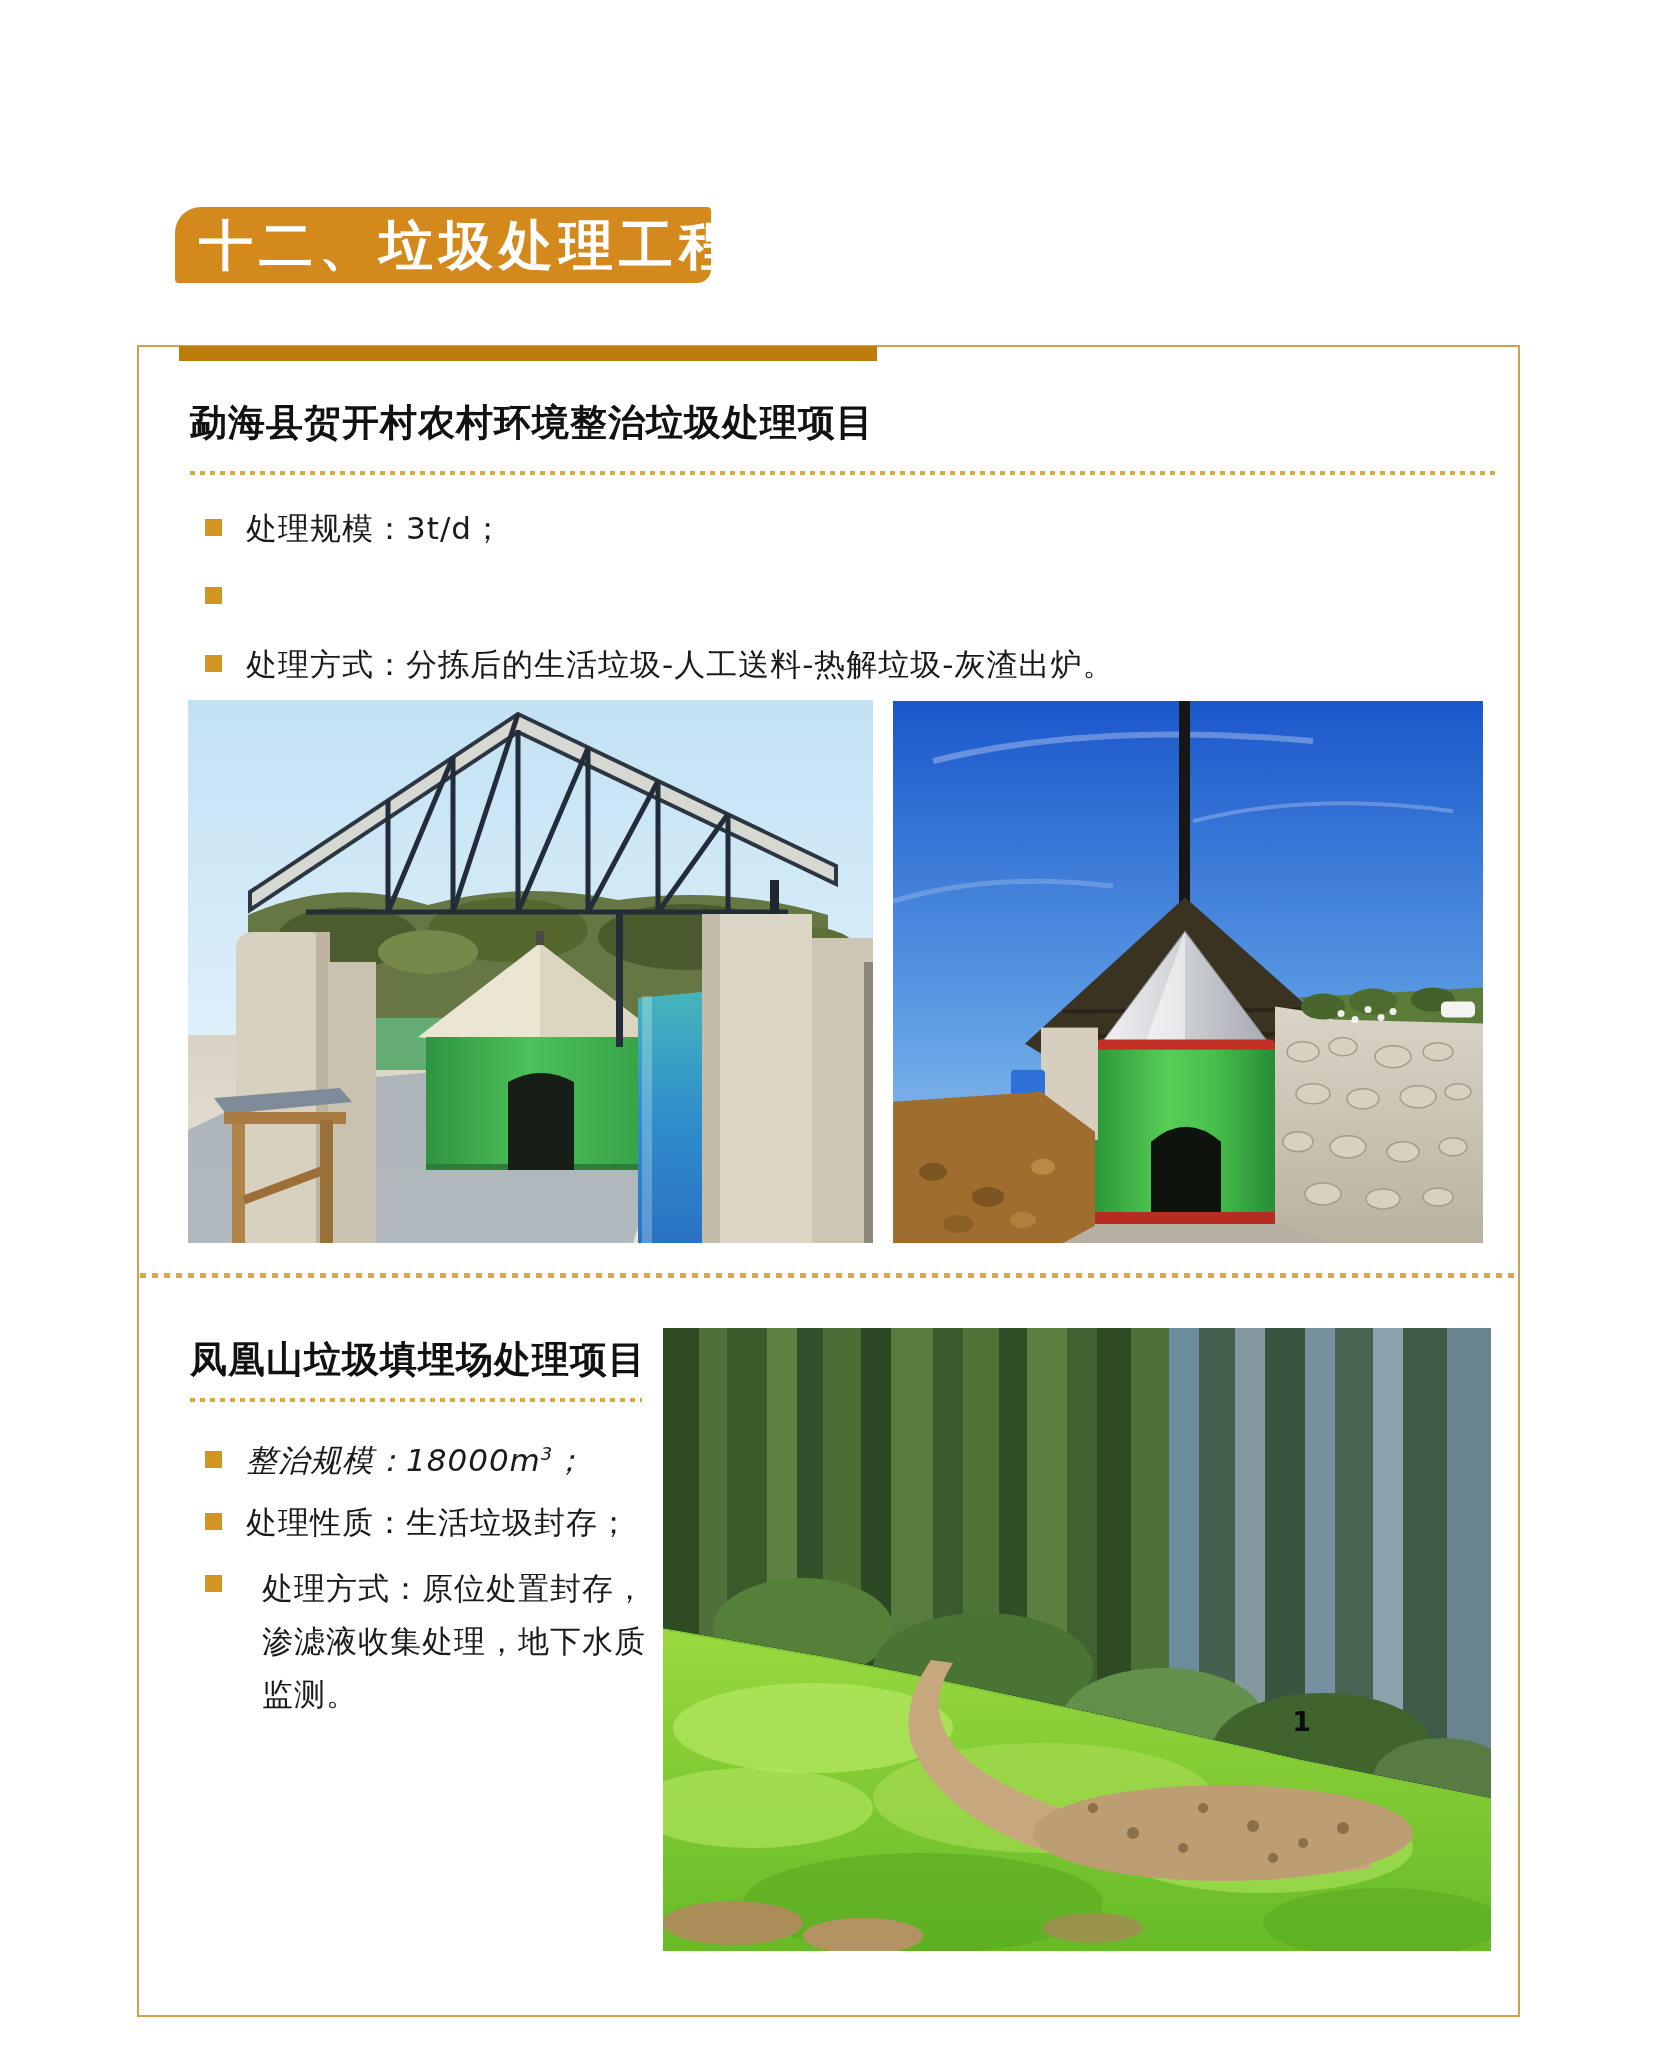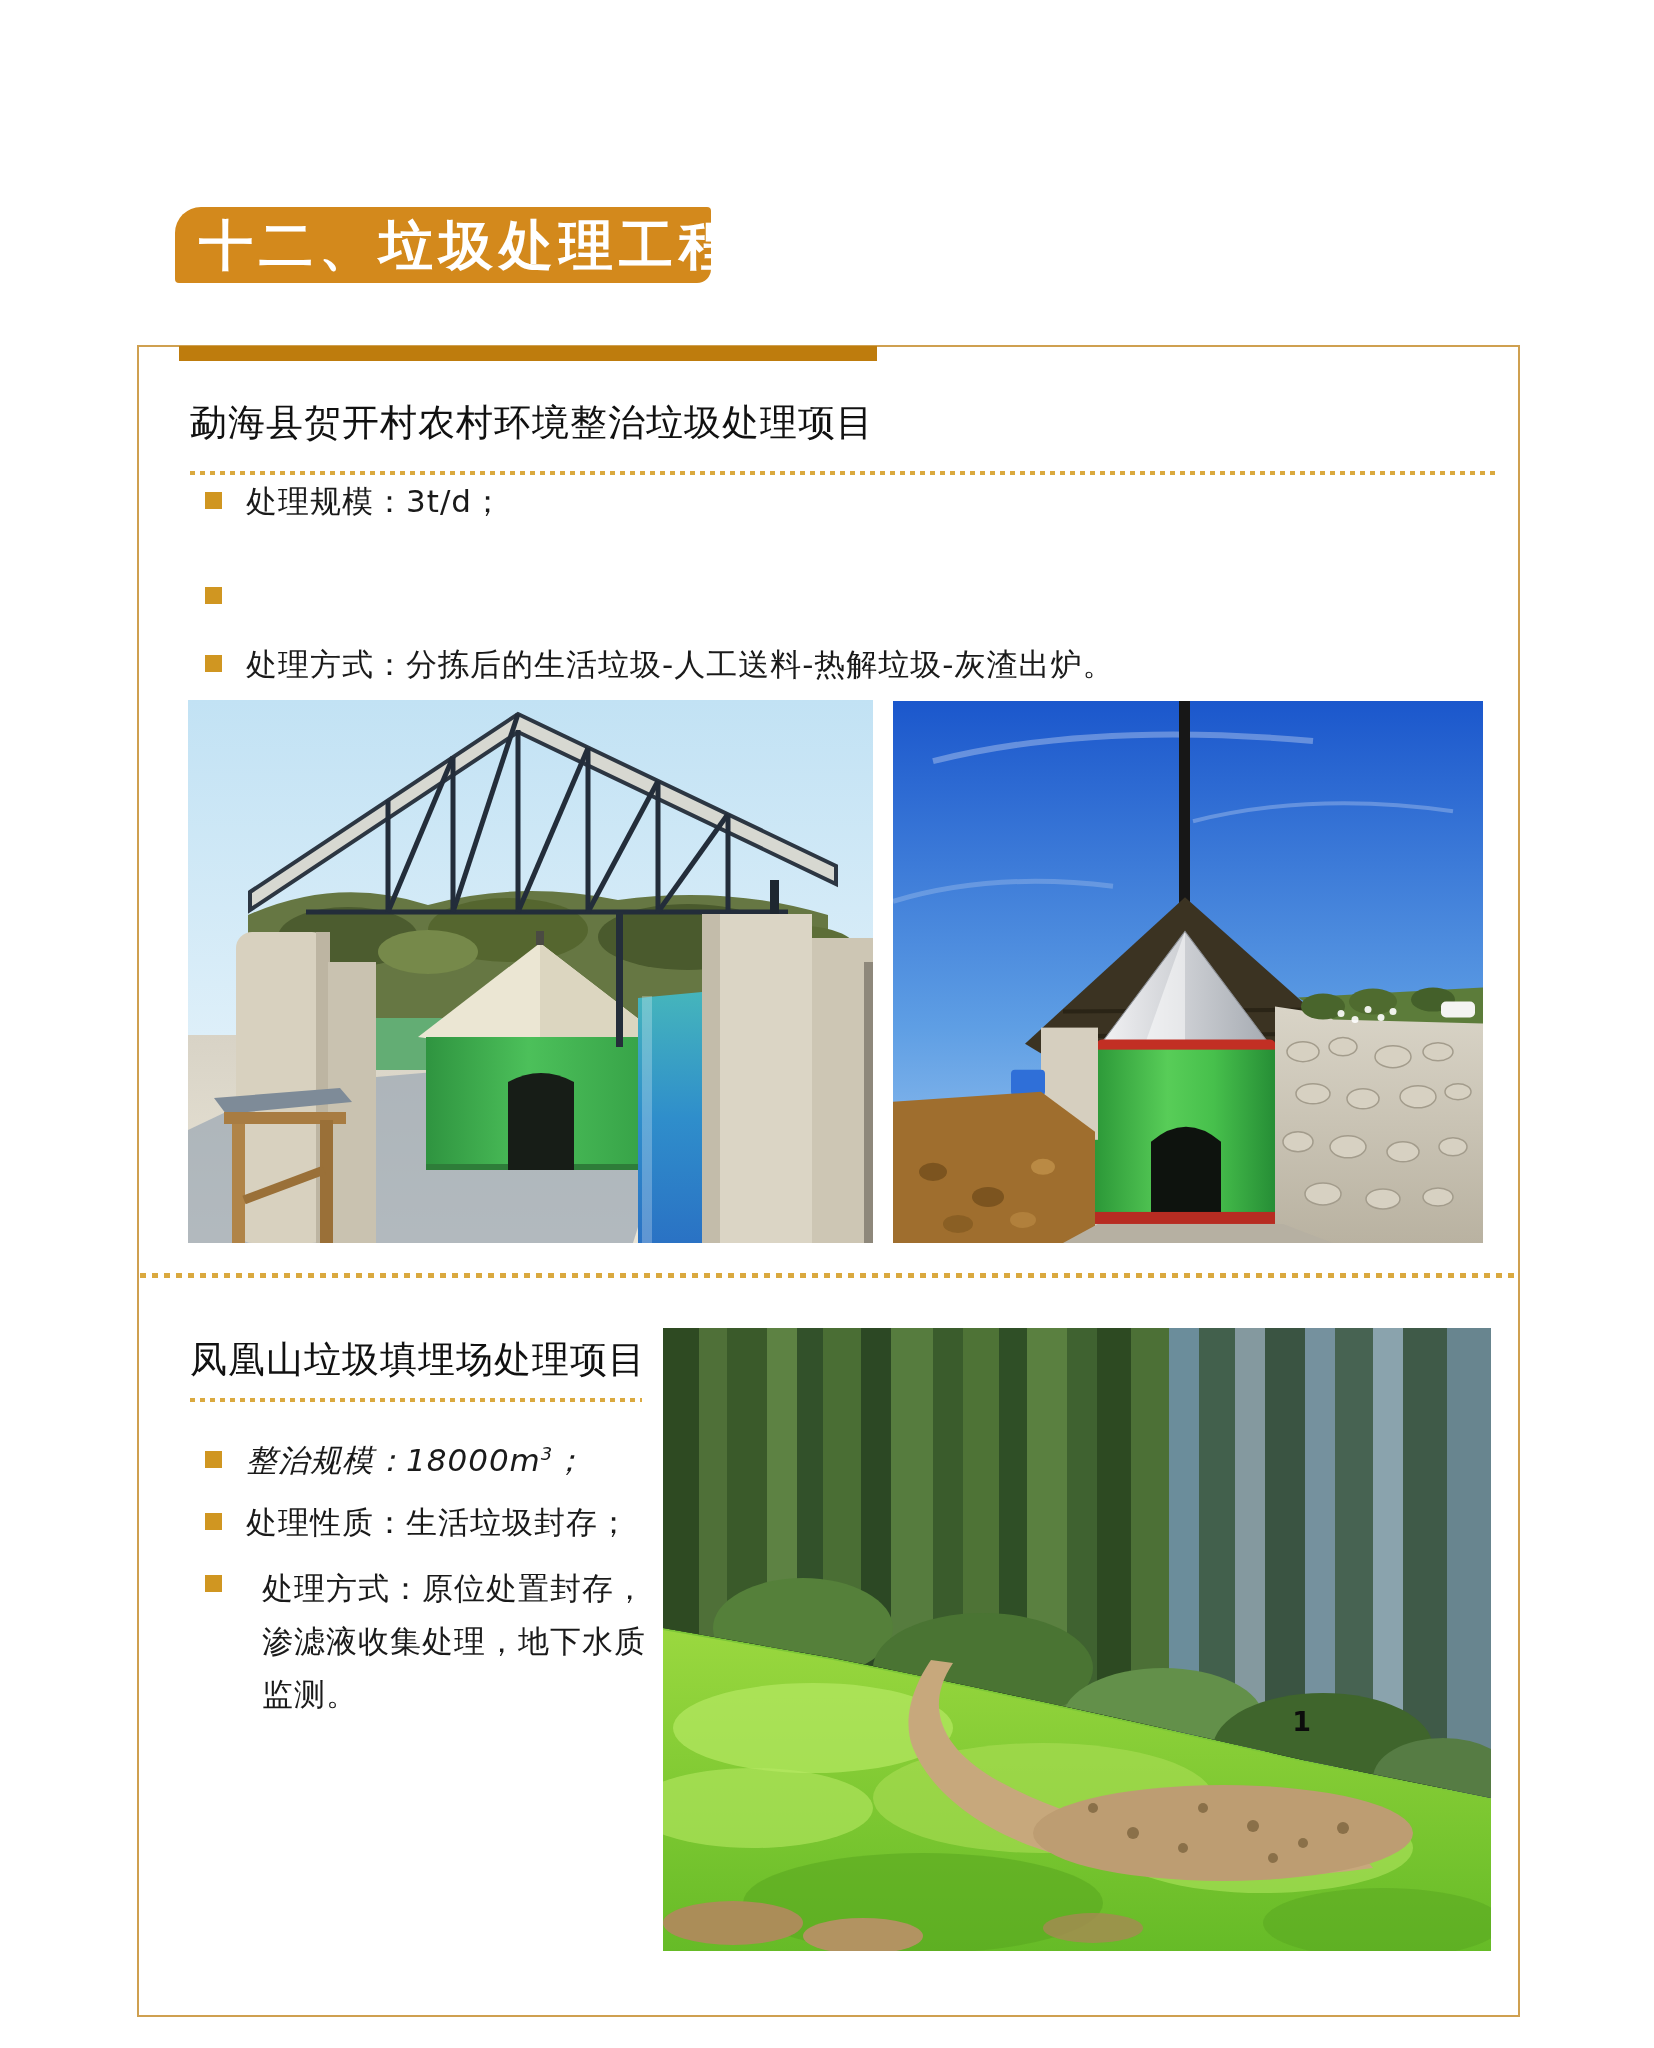--- a/index.html
+++ b/index.html
@@ -24,21 +24,21 @@
   }
   .content-box{
     position:absolute;left:137px;top:345px;width:1383px;height:1672px;
     border:2px solid var(--box-border);background:#ffffff;
   }
   .accent-bar{
     position:absolute;left:179px;top:346px;width:698px;height:15px;
     background:var(--accent-bar);
   }
   .sec-title{
-    position:absolute;font-size:37px;font-weight:normal;letter-spacing:1px;
+    position:absolute;font-size:37px;font-weight:bold;letter-spacing:1px;
     white-space:nowrap;color:#111;
   }
   .title1{left:190px;top:398px;}
   .title2{left:190px;top:1335px;}
   .dotted{
     position:absolute;height:4px;
     background-image:repeating-linear-gradient(90deg,var(--dotted-line) 0 5px,transparent 5px 10px);
   }
   .dotted1{left:190px;top:471px;width:1310px;}
   .dotted2{left:190px;top:1398px;width:452px;}
@@ -47,21 +47,21 @@
     background-image:repeating-linear-gradient(90deg,var(--dotted-line) 0 6px,transparent 6px 12px);
   }
   .bullet{
     position:absolute;left:205px;display:flex;align-items:flex-start;
     font-size:31px;line-height:44px;letter-spacing:1px;white-space:nowrap;
   }
   .bullet .sq{
     width:17px;height:17px;background:var(--bullet-square);
     margin:13px 24px 0 0;flex:0 0 auto;
   }
-  .b1-1{top:479px;justify-content:center;} .b1-2{top:574px;} .b1-3{top:642px;}
+  .b1-1{top:506px;justify-content:center;} .b1-2{top:574px;} .b1-3{top:642px;}
   .b2-1{top:1438px;font-style:italic;} .b2-2{top:1500px;} .b2-3{top:1562px;gap:16px;}
   .b2-3 .lines div{line-height:53px;}
   sup.cube{font-size:18px;vertical-align:super;line-height:0;}
   figure{position:absolute;overflow:hidden;background:#dfe7ee;}
   figure svg{display:block;width:100%;height:100%;}
   .photo1{left:188px;top:700px;width:685px;height:543px;}
   .photo2{left:893px;top:701px;width:590px;height:542px;}
   .photo3{left:663px;top:1328px;width:828px;height:623px;}
   .marker1{
     position:absolute;left:76%;top:61%;color:#0c0c0c;

